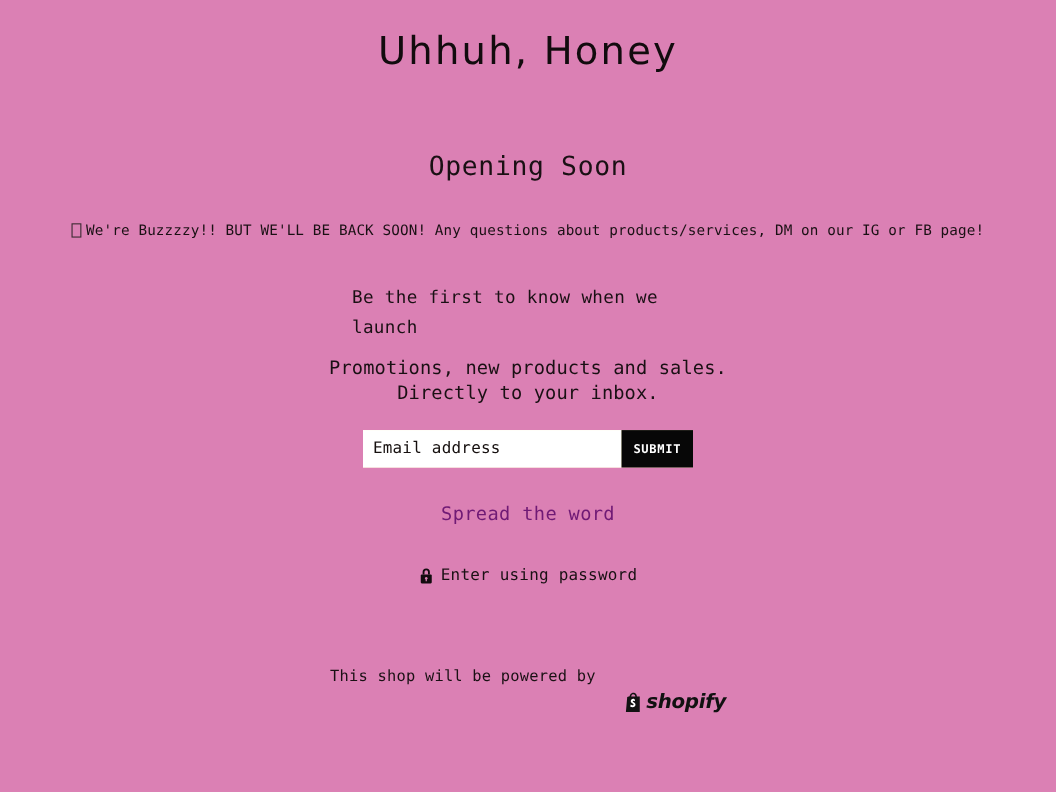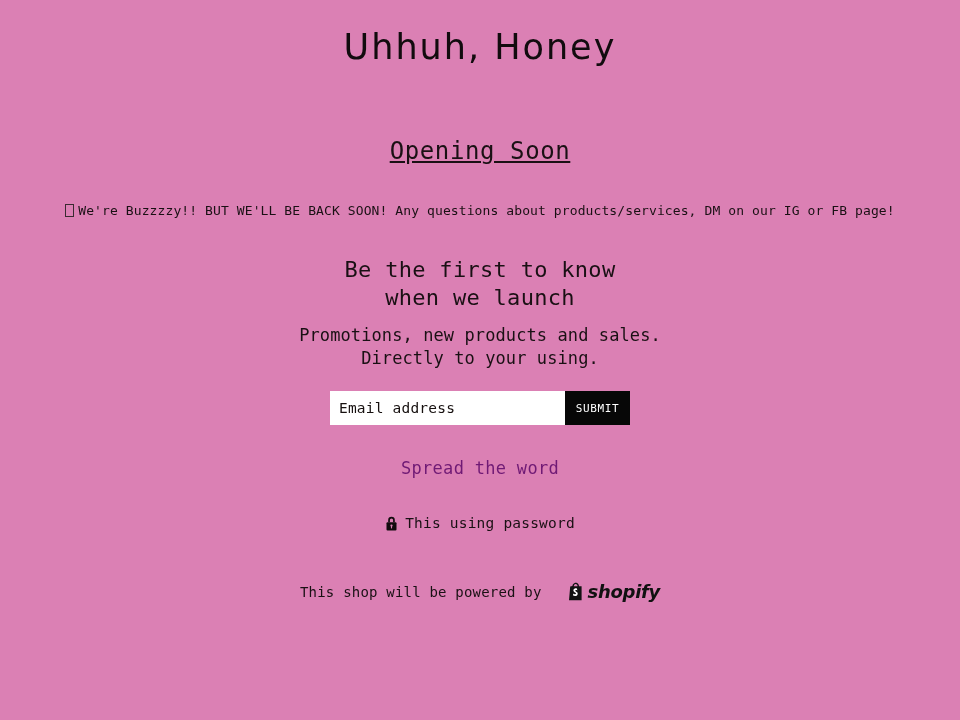--- a/index.html
+++ b/index.html
@@ -48,21 +48,20 @@
     position: absolute;
     top: 136px;
     left: 0;
     width: 960px;
     text-align: center;
     font-size: 24px;
     font-weight: 400;
     letter-spacing: 0.6px;
     line-height: 30px;
     color: #1a1014;
-    text-decoration: underline;
   }
 
   
   .shop-message {
     position: absolute;
     top: 201px;
     left: 0;
     width: 960px;
     text-align: center;
     font-size: 13px;
@@ -87,22 +86,21 @@
     top: 256px;
     left: 0;
     width: 960px;
     display: flex;
     flex-direction: column;
     align-items: center;
   }
   .newsletter-heading {
     margin: 0;
     width: 320px;
-    text-align: center;
-    font-size: 22px;
+    font-size: 16px;
     font-weight: 400;
     line-height: 28px;
     letter-spacing: 0.3px;
     color: #1a1014;
   }
   .newsletter-sub {
     margin: 12px 0 0 0;
     width: 460px;
     text-align: center;
     font-size: 17px;
@@ -139,20 +137,21 @@
     flex: 0 0 auto;
     width: 65px;
     border: 0;
     background: #070707;
     color: #ffffff;
     font-family: "DejaVu Sans Mono", "Liberation Mono", monospace;
     font-size: 11px;
     letter-spacing: 0.6px;
     cursor: pointer;
     padding: 0;
+    font-weight: bold;
   }
 
   
   .spread-word {
     position: absolute;
     top: 457px;
     left: 0;
     width: 960px;
     text-align: center;
     margin: 0;
@@ -203,20 +202,21 @@
     font-size: 14px;
     letter-spacing: 0.2px;
     line-height: 20px;
     color: #1a1014;
   }
   .shopify-logo {
     display: flex;
     align-items: center;
     gap: 3px;
     text-decoration: none;
+    margin-top: 47px;
   }
   .shopify-bag {
     display: inline-block;
     width: 17px;
     height: 19px;
     line-height: 0;
   }
   .shopify-wordmark {
     font-family: "DejaVu Sans", "Liberation Sans", sans-serif;
     font-size: 18px;
@@ -240,41 +240,41 @@
   </div>
 
   <div class="newsletter">
     <h2 class="newsletter-heading">
       <span>Be the first to know when</span>
       <span>we launch</span>
     </h2>
 
     <p class="newsletter-sub">
       <span>Promotions, new products and sales.</span><br>
-      <span>Directly to your using.</span>
+      <span>Directly to your inbox.</span>
     </p>
 
     <form class="newsletter-form">
       <input class="email-input" type="email" placeholder="Email address" style="">
       <button class="submit-button" type="submit">SUBMIT</button>
     </form>
   </div>
 
   <h2 class="spread-word">Spread the word</h2>
 
   <a class="password-link" href="#">
     <span class="lock-icon">
       <svg viewBox="0 0 13 15" width="13" height="15" aria-hidden="true">
         <path d="M3.2 6.2 V4.1 a3.3 3.3 0 0 1 6.6 0 V6.2 H8.1 V4.1 a1.6 1.6 0 0 0 -3.2 0 V6.2 Z" fill="#120b0e"></path>
         <rect x="1.5" y="6.2" width="10" height="8.2" rx="1" fill="#120b0e"></rect>
         <circle cx="6.5" cy="9.6" r="1.15" fill="#db80b4"></circle>
         <rect x="5.95" y="9.8" width="1.1" height="2.6" fill="#db80b4"></rect>
       </svg>
     </span>
-    <span class="password-link-label">This using password</span>
+    <span class="password-link-label">Enter using password</span>
   </a>
 
   <div class="footer">
     <span class="footer-text">This shop will be powered by</span>
     <a class="shopify-logo" href="#">
       <span class="shopify-bag">
         <svg viewBox="0 0 17 19" width="17" height="19" aria-hidden="true">
           <path d="M6.3 1.2 C5.2 1.6 4.6 2.7 4.4 4.0 L2.2 4.6 L1.0 18.2 L13.6 18.2 L13.6 4.2 L11.0 4.2 C10.9 2.6 10.2 1.4 9.0 1.0 C8.1 0.7 7.0 0.8 6.3 1.2 Z M9.6 4.2 L5.8 4.2 C6.0 3.1 6.5 2.3 7.3 2.1 C8.4 1.8 9.4 2.6 9.6 4.2 Z" fill="#121212"></path>
           <path d="M8.9 6.6 C8.3 6.3 7.6 6.2 7.0 6.4 C5.9 6.7 5.3 7.6 5.4 8.6 C5.5 9.7 6.4 10.2 7.1 10.6 C7.7 10.9 8.0 11.2 8.0 11.6 C7.9 12.1 7.4 12.3 6.8 12.2 C6.2 12.1 5.7 11.8 5.4 11.5 L4.9 13.3 C5.4 13.7 6.2 14.0 7.1 14.0 C8.6 14.0 9.7 13.1 9.7 11.7 C9.7 10.6 9.0 10.0 8.1 9.5 C7.5 9.2 7.2 9.0 7.2 8.6 C7.2 8.3 7.5 8.0 8.1 8.0 C8.6 8.0 9.1 8.2 9.4 8.4 Z" fill="#ffffff"></path>
         </svg>

